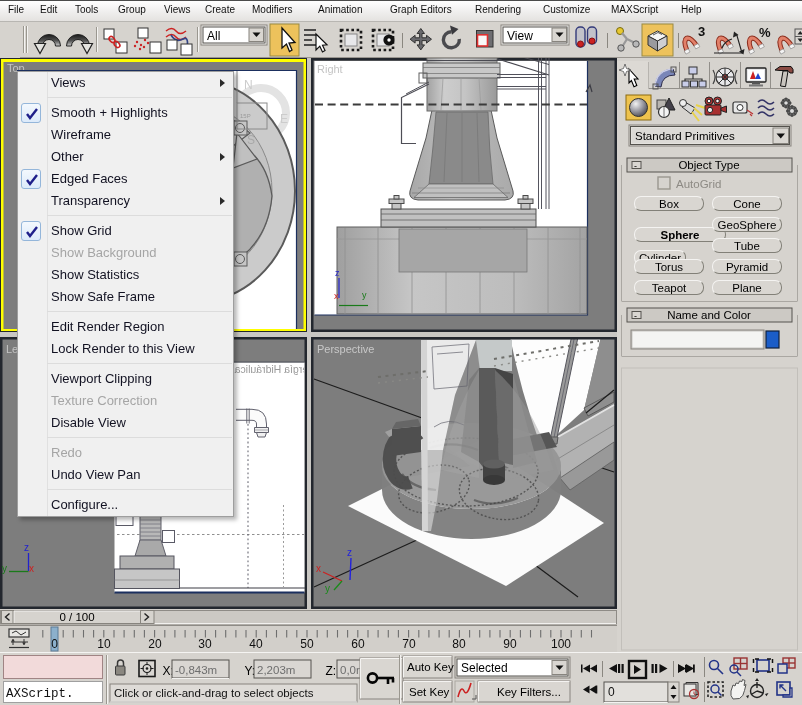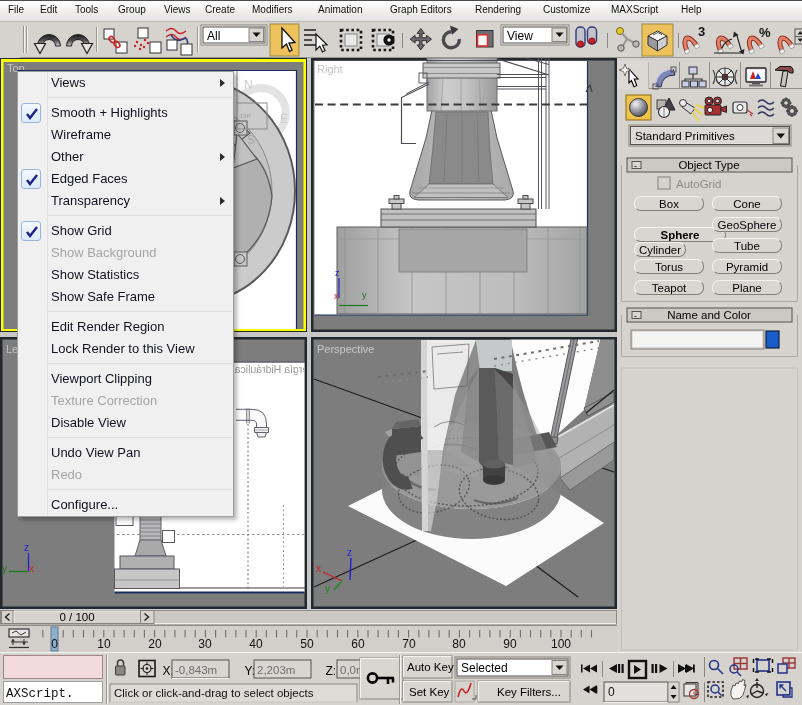--- a/index.html
+++ b/index.html
@@ -614,21 +614,21 @@
       <text x="92" y="111" font-size="11.5" fill="#000" text-anchor="middle">Object Type</text>
 
       <rect x="41" y="119" width="12" height="12" fill="#d6d3ce" stroke="#9a978f" stroke-width="1.4"></rect>
       <text x="59" y="129.5" font-size="11.5" fill="#8d8a84">AutoGrid</text>
     </svg>
 
     <div class="rbtn" style="left:17px;top:138px;width:70px;height:15px;line-height:14px;">Box</div>
     <div class="rbtn" style="left:95px;top:138px;width:70px;height:15px;line-height:14px;">Cone</div>
     <div class="rbtn" style="left:17px;top:169px;width:92px;height:15px;line-height:14px;font-weight:bold;">Sphere</div>
     <div class="rbtn" style="left:95px;top:159px;width:70px;height:15px;line-height:14px;">GeoSphere</div>
-    <div class="rbtn" style="left:17px;top:184px;width:52px;height:15px;line-height:14px;">Cylinder</div>
+    <div class="rbtn" style="left:17px;top:192px;width:52px;height:15px;line-height:14px;">Cylinder</div>
     <div class="rbtn" style="left:95px;top:180px;width:70px;height:15px;line-height:14px;text-align:center;">Tube</div>
     <div class="rbtn" style="left:17px;top:201px;width:70px;height:15px;line-height:14px;">Torus</div>
     <div class="rbtn" style="left:95px;top:201px;width:70px;height:15px;line-height:14px;">Pyramid</div>
     <div class="rbtn" style="left:17px;top:222px;width:70px;height:15px;line-height:14px;">Teapot</div>
     <div class="rbtn" style="left:95px;top:222px;width:70px;height:15px;line-height:14px;">Plane</div>
 
     <svg class="abs" style="left:0;top:244px" width="185" height="350" viewBox="0 0 185 350">
       <path d="M4.5 13 v41 M180.5 13 v41 M4.5 54.5 h176" fill="none" stroke="#aaa7a2" stroke-width="1"></path>
       <rect x="10" y="6" width="165" height="14" fill="#ccc9c4" stroke="#55534e" stroke-width="1"></rect>
       <rect x="15" y="9.5" width="9" height="7" fill="#d9d6d1" stroke="#55534e"></rect>
@@ -914,19 +914,19 @@
     <div class="mrow">Show Statistics</div>
     <div class="mrow">Show Safe Frame</div>
     <div class="msep"></div>
     <div class="mrow">Edit Render Region</div>
     <div class="mrow">Lock Render to this View</div>
     <div class="msep"></div>
     <div class="mrow">Viewport Clipping</div>
     <div class="mrow gray">Texture Correction</div>
     <div class="mrow">Disable View</div>
     <div class="msep"></div>
+    <div class="mrow gray">Redo</div>
     <div class="mrow">Undo View Pan</div>
-    <div class="mrow gray">Redo</div>
     <div class="msep"></div>
     <div class="mrow">Configure...</div>
   </div>
 
 </div>
 
 </body></html>

